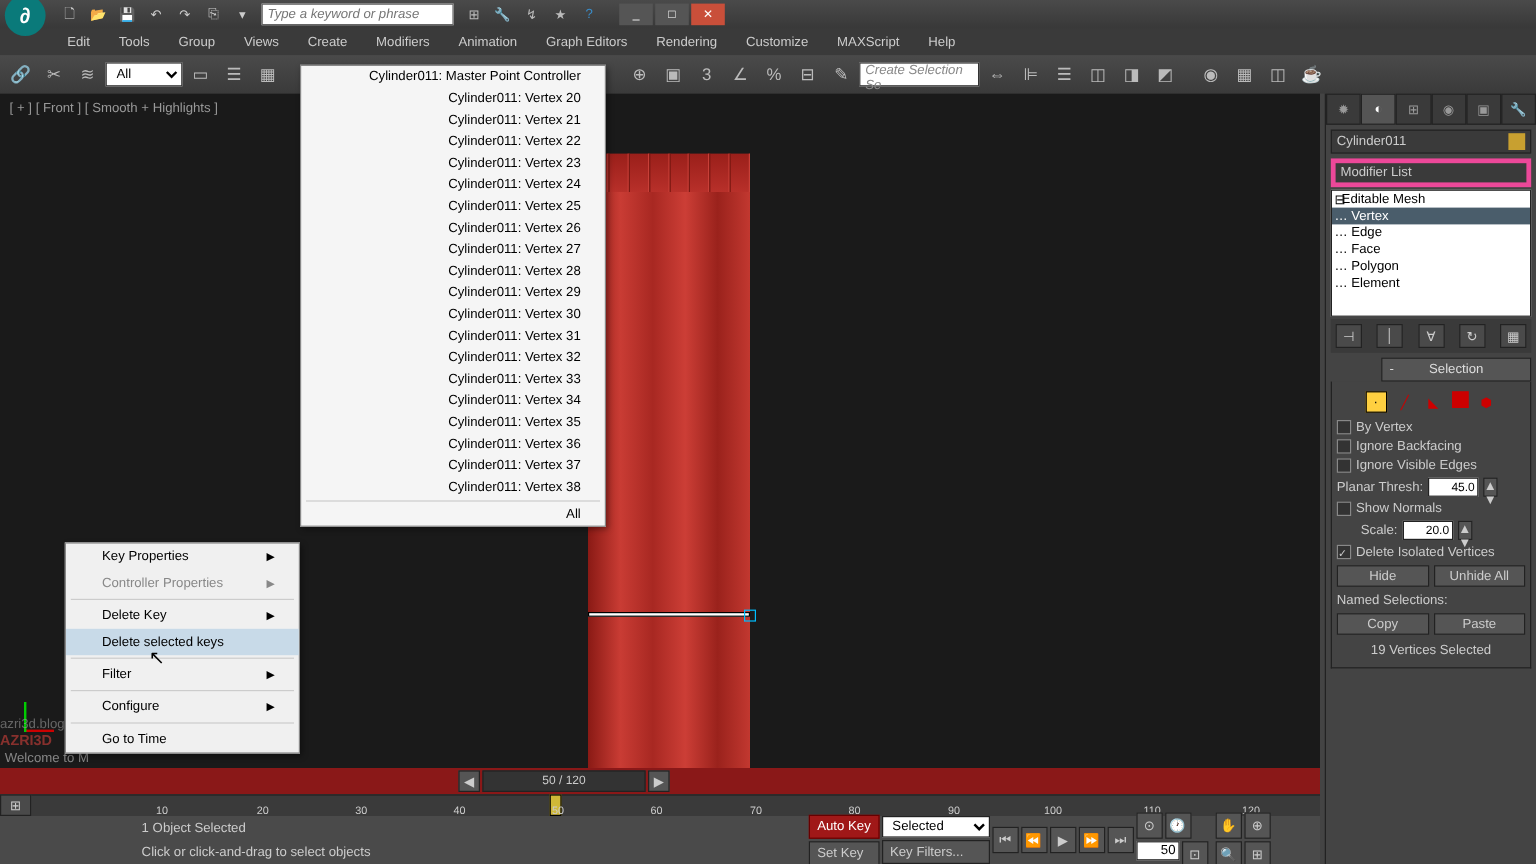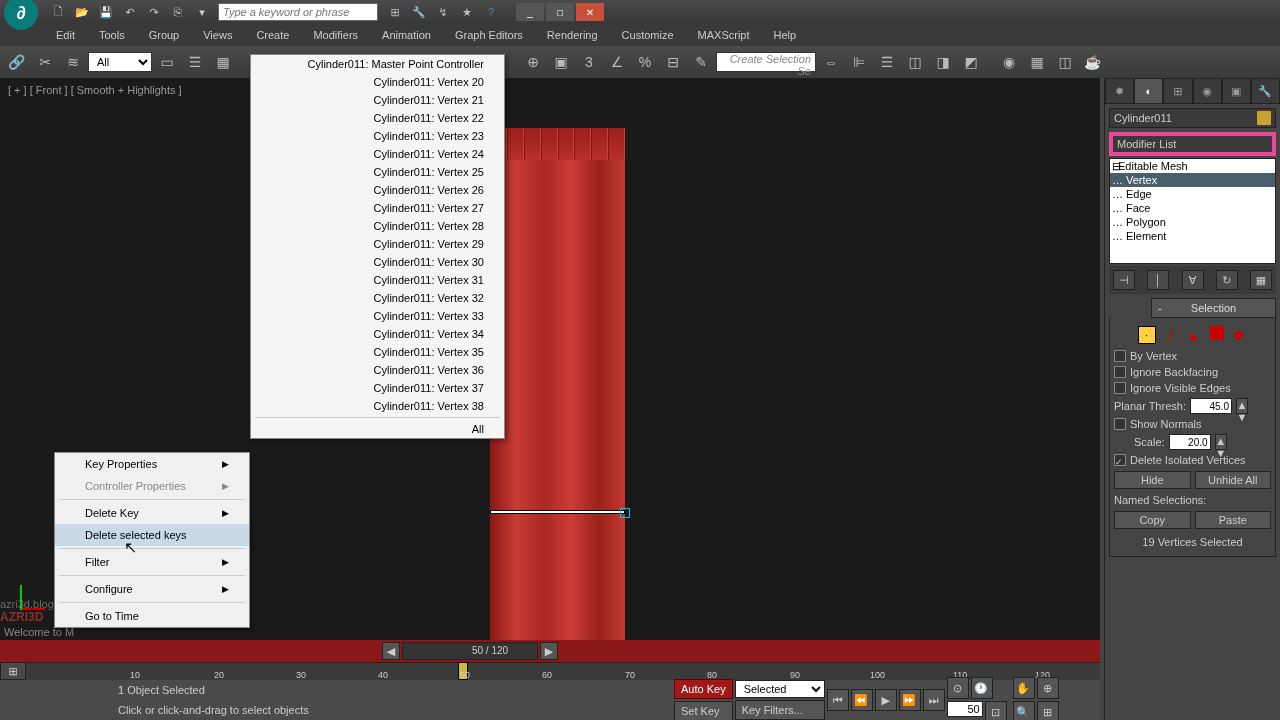--- a/index.html
+++ b/index.html
@@ -21,21 +21,21 @@
 .tb-icon { width: 18px; height: 18px; color: #bbb; display: flex; align-items: center; justify-content: center; }
 
 
 .menu-bar { height: 22px; background: #3a3a3a; display: flex; align-items: center; padding-left: 44px; color: #ccc; }
 .menu-item { padding: 0 12px; cursor: pointer; }
 
 
 .main-toolbar { height: 32px; background: linear-gradient(#4a4a4a, #3a3a3a); display: flex; align-items: center; padding: 0 4px; gap: 2px; }
 .tbtn { width: 26px; height: 26px; border: 1px solid transparent; display: flex; align-items: center; justify-content: center; color: #bbb; font-size: 14px; }
 .combo { height: 20px; background: #fff; border: 1px solid #333; padding: 0 4px; font-size: 11px; }
-.sel-set { width: 100px; color: #888; font-style: italic; text-align: right; }
+.sel-set { width: 100px; color: #888; font-style: italic; }
 
 
 .viewport { position: absolute; top: 78px; left: 0; right: 180px; bottom: 80px; background: #1a1a1a; }
 .vp-label { position: absolute; top: 6px; left: 8px; color: #999; font-size: 11px; }
 .curtain { position: absolute; left: 490px; top: 50px; width: 135px; height: 515px; }
 .curtain-top { height: 32px; background: linear-gradient(#9a1f1a, #b8302a); display: flex; }
 .pleat { flex: 1; border-left: 1px solid #7a1812; border-right: 1px solid #c84038; }
 .curtain-body { flex: 1; background: linear-gradient(to right, #8a1a15, #c93c34 20%, #a82822 40%, #cc3e36 60%, #9a221c 80%, #c23830); height: 350px; }
 .curtain-sel { height: 4px; background: #fff; border: 1px solid #000; position: relative; }
 .curtain-sel::after { content: ''; position: absolute; right: -6px; top: -3px; width: 8px; height: 8px; border: 1px solid #00bfff; }
@@ -93,21 +93,21 @@
 .spin-arrows { width: 12px; height: 16px; background: #555; border: 1px solid #222; display: flex; flex-direction: column; font-size: 6px; color: #ccc; align-items: center; }
 .btn-row { display: flex; gap: 4px; padding: 3px 0; }
 .panel-btn { flex: 1; background: #555; border: 1px solid #222; color: #ccc; padding: 2px; text-align: center; }
 .sect-label { color: #ccc; padding: 2px 0; }
 .status-text { color: #ccc; text-align: center; padding: 4px; }
 
 
 .timeline { position: absolute; bottom: 58px; left: 0; right: 180px; height: 22px; background: #8a1818; display: flex; align-items: center; }
 .tl-nav { width: 18px; height: 18px; background: #555; border: 1px solid #222; color: #ccc; display: flex; align-items: center; justify-content: center; margin: 0 2px; }
 .tl-track { flex: 1; height: 18px; background: #333; border: 1px solid #222; position: relative; }
-.tl-label { position: absolute; left: 50%; transform: translateX(-50%); color: #ccc; font-size: 10px; top: 2px; margin-left: 20px; }
+.tl-label { position: absolute; left: 50%; transform: translateX(-50%); color: #ccc; font-size: 10px; top: 2px; }
 
 
 .time-ruler { position: absolute; bottom: 40px; left: 0; right: 180px; height: 18px; background: #3a3a3a; display: flex; align-items: flex-end; color: #ccc; font-size: 10px; border-top: 1px solid #222; }
 .ruler-cfg { width: 26px; height: 18px; background: #4a4a4a; border: 1px solid #222; display: flex; align-items: center; justify-content: center; }
 .tick { position: absolute; font-size: 9px; }
 .slider-ind { position: absolute; bottom: 0; width: 10px; height: 18px; background: #d0b838; border: 1px solid #000; }
 
 
 .status-bar { position: absolute; bottom: 20px; left: 0; right: 180px; height: 20px; background: #4a4a4a; display: flex; align-items: center; color: #ccc; gap: 6px; padding: 0 4px; }
 .status-bar2 { position: absolute; bottom: 0; left: 0; right: 180px; height: 20px; background: #4a4a4a; display: flex; align-items: center; color: #ccc; gap: 6px; padding: 0 4px; }

